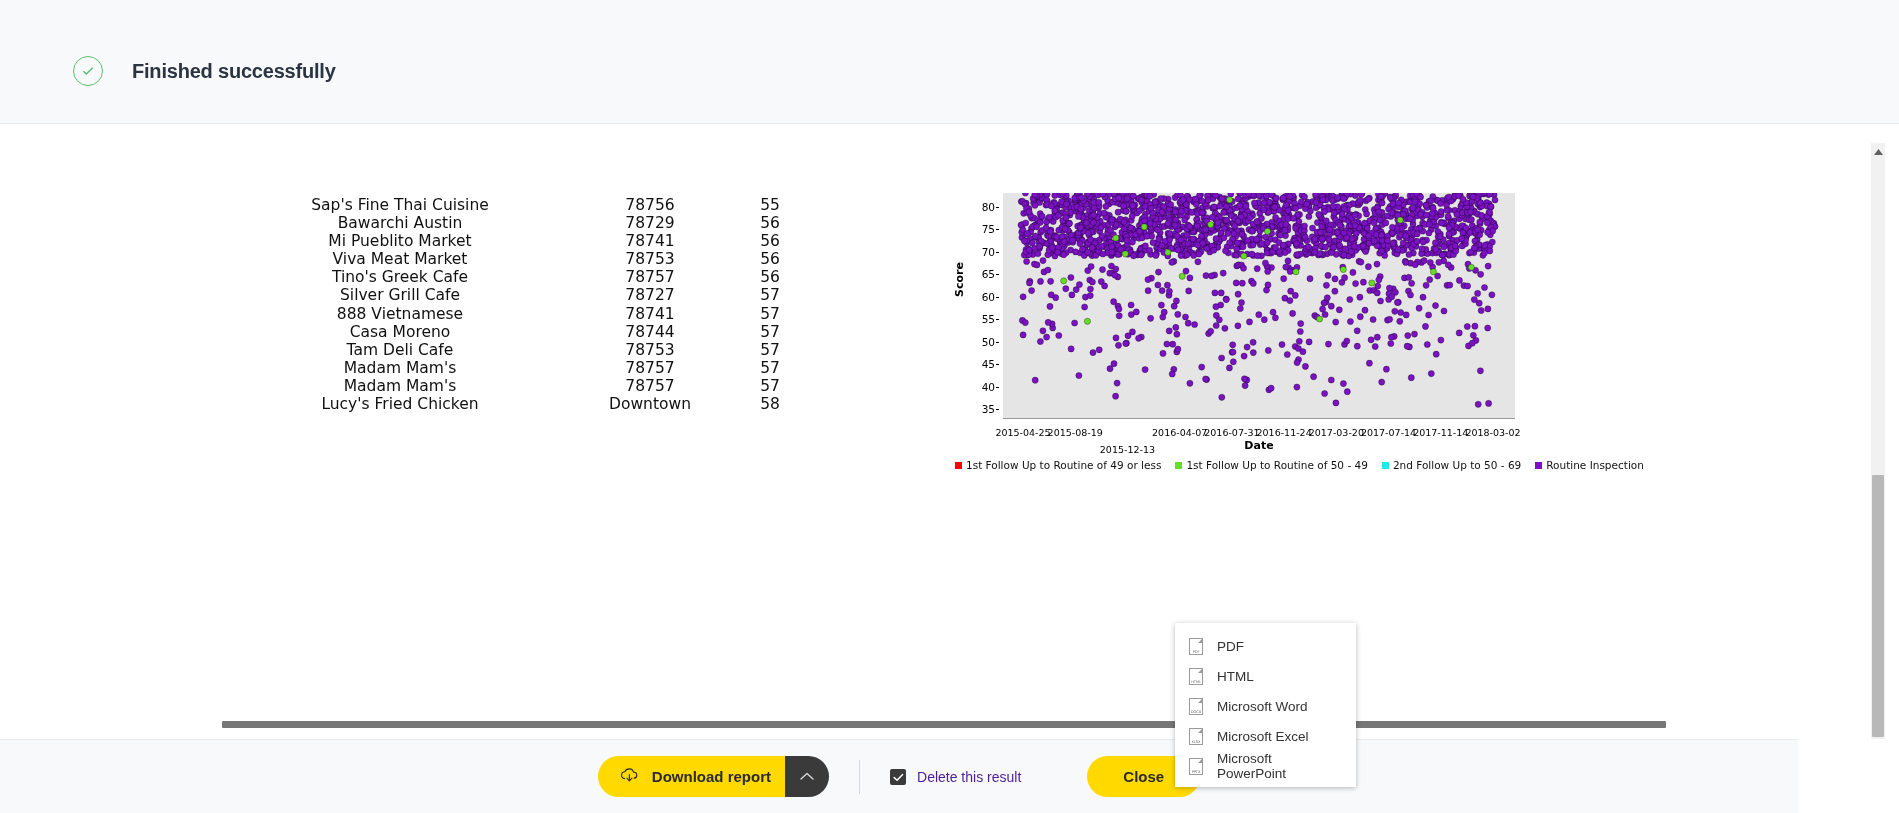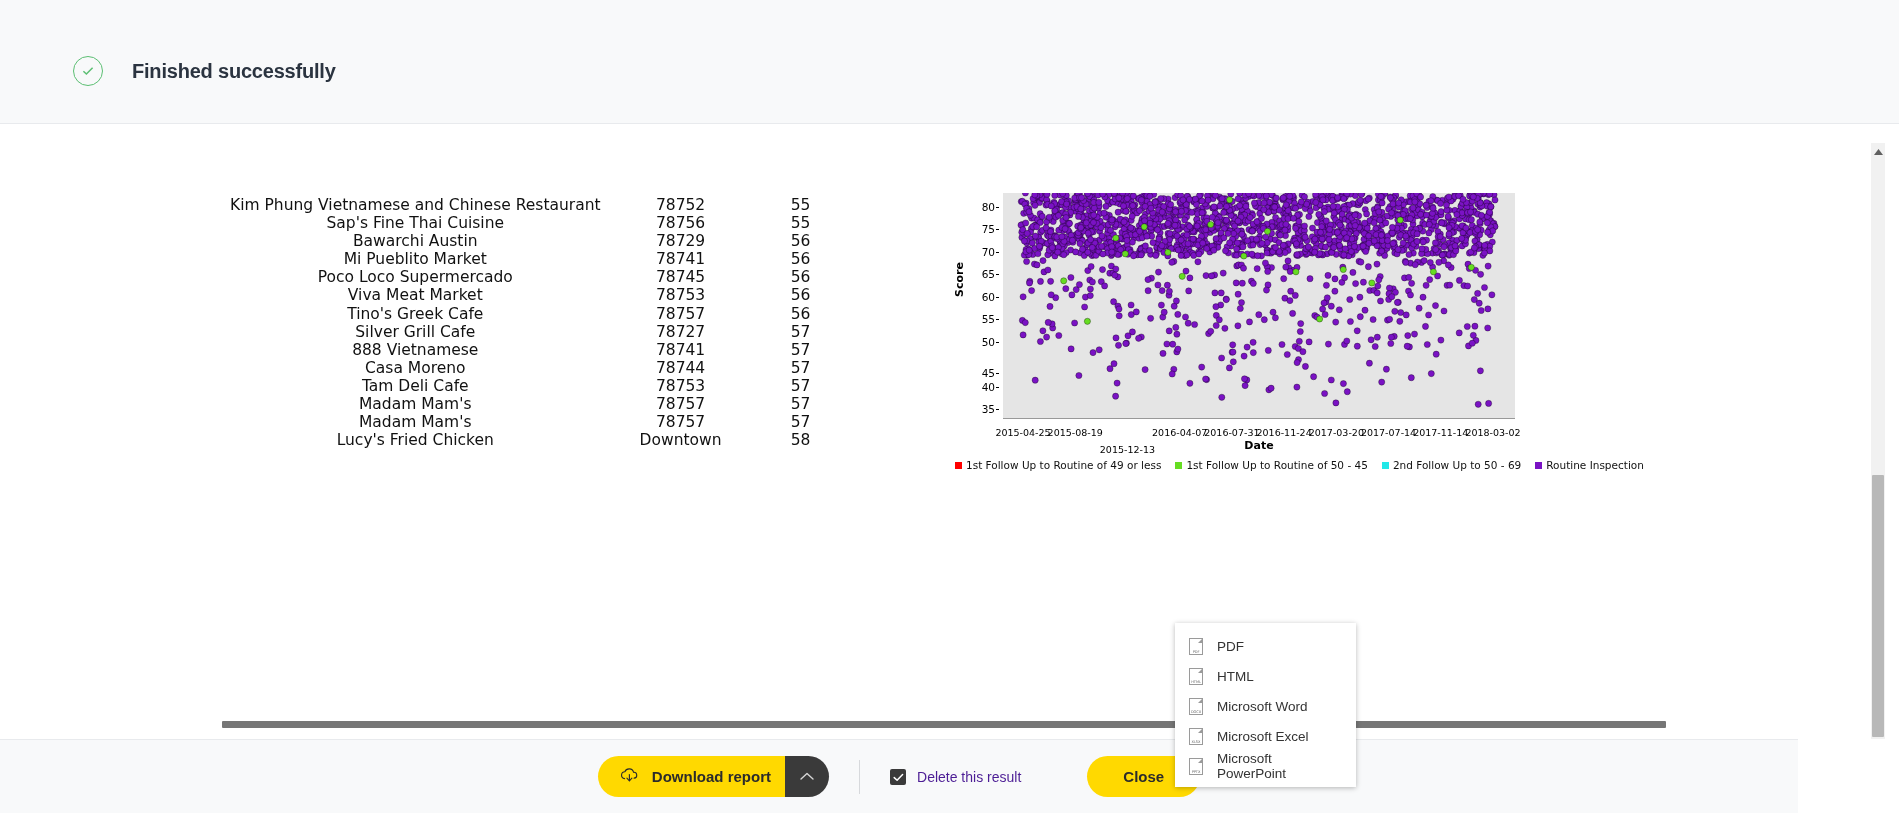--- a/index.html
+++ b/index.html
@@ -217,42 +217,32 @@
     </span>
     <span id="status-text">Finished successfully</span>
   </div>
 </div>
 
 <div id="report-scroll">
 
   <table id="report-table">
     <tbody>
         <tr>
-          <td class="c-name">Kim Phung Vietnamese and Chinese Restaurant</td>
-          <td class="c-zip">78752</td>
-          <td class="c-score">55</td>
-        </tr>
-        <tr>
           <td class="c-name">Sap's Fine Thai Cuisine</td>
           <td class="c-zip">78756</td>
           <td class="c-score">55</td>
         </tr>
         <tr>
           <td class="c-name">Bawarchi Austin</td>
           <td class="c-zip">78729</td>
           <td class="c-score">56</td>
         </tr>
         <tr>
           <td class="c-name">Mi Pueblito Market</td>
           <td class="c-zip">78741</td>
-          <td class="c-score">56</td>
-        </tr>
-        <tr>
-          <td class="c-name">Poco Loco Supermercado</td>
-          <td class="c-zip">78745</td>
           <td class="c-score">56</td>
         </tr>
         <tr>
           <td class="c-name">Viva Meat Market</td>
           <td class="c-zip">78753</td>
           <td class="c-score">56</td>
         </tr>
         <tr>
           <td class="c-name">Tino's Greek Cafe</td>
           <td class="c-zip">78757</td>
@@ -294,21 +284,21 @@
           <td class="c-score">58</td>
         </tr>
       </tbody>
   </table>
 
   <div id="chart-wrap">
     <div id="ylabel">Score</div>
     <div id="yticks">
         <div style="top: 216px;">35</div>
         <div style="top: 193.5px;">40</div>
-        <div style="top: 180px; text-align: right;">45</div>
+        <div style="top: 171px; text-align: right;">45</div>
         <div style="top: 148.5px;">50</div>
         <div style="top: 126px;">55</div>
         <div style="top: 103.5px;">60</div>
         <div style="top: 81px;">65</div>
         <div style="top: 58.5px;">70</div>
         <div style="top: 36px;">75</div>
         <div style="top: 13.5px;">80</div>
       </div>
     <div id="plot">
       <svg id="plot-svg" width="512" height="225">
@@ -2426,21 +2416,21 @@
         <div style="left: 490px;">2018-03-02</div>
       </div>
     <div id="xlabel">Date</div>
     <div id="legend">
         <span class="legend-item">
           <span class="legend-swatch" style="background: rgb(255, 0, 0);"></span>
           <span>1st Follow Up to Routine of 49 or less</span>
         </span>
         <span class="legend-item">
           <span class="legend-swatch" style="background: rgb(102, 221, 34);"></span>
-          <span>1st Follow Up to Routine of 50 - 45</span>
+          <span>1st Follow Up to Routine of 50 - 49</span>
         </span>
         <span class="legend-item">
           <span class="legend-swatch" style="background: rgb(34, 232, 232);"></span>
           <span>2nd Follow Up to 50 - 69</span>
         </span>
         <span class="legend-item">
           <span class="legend-swatch" style="background: rgb(122, 18, 196);"></span>
           <span>Routine Inspection</span>
         </span>
       </div>

